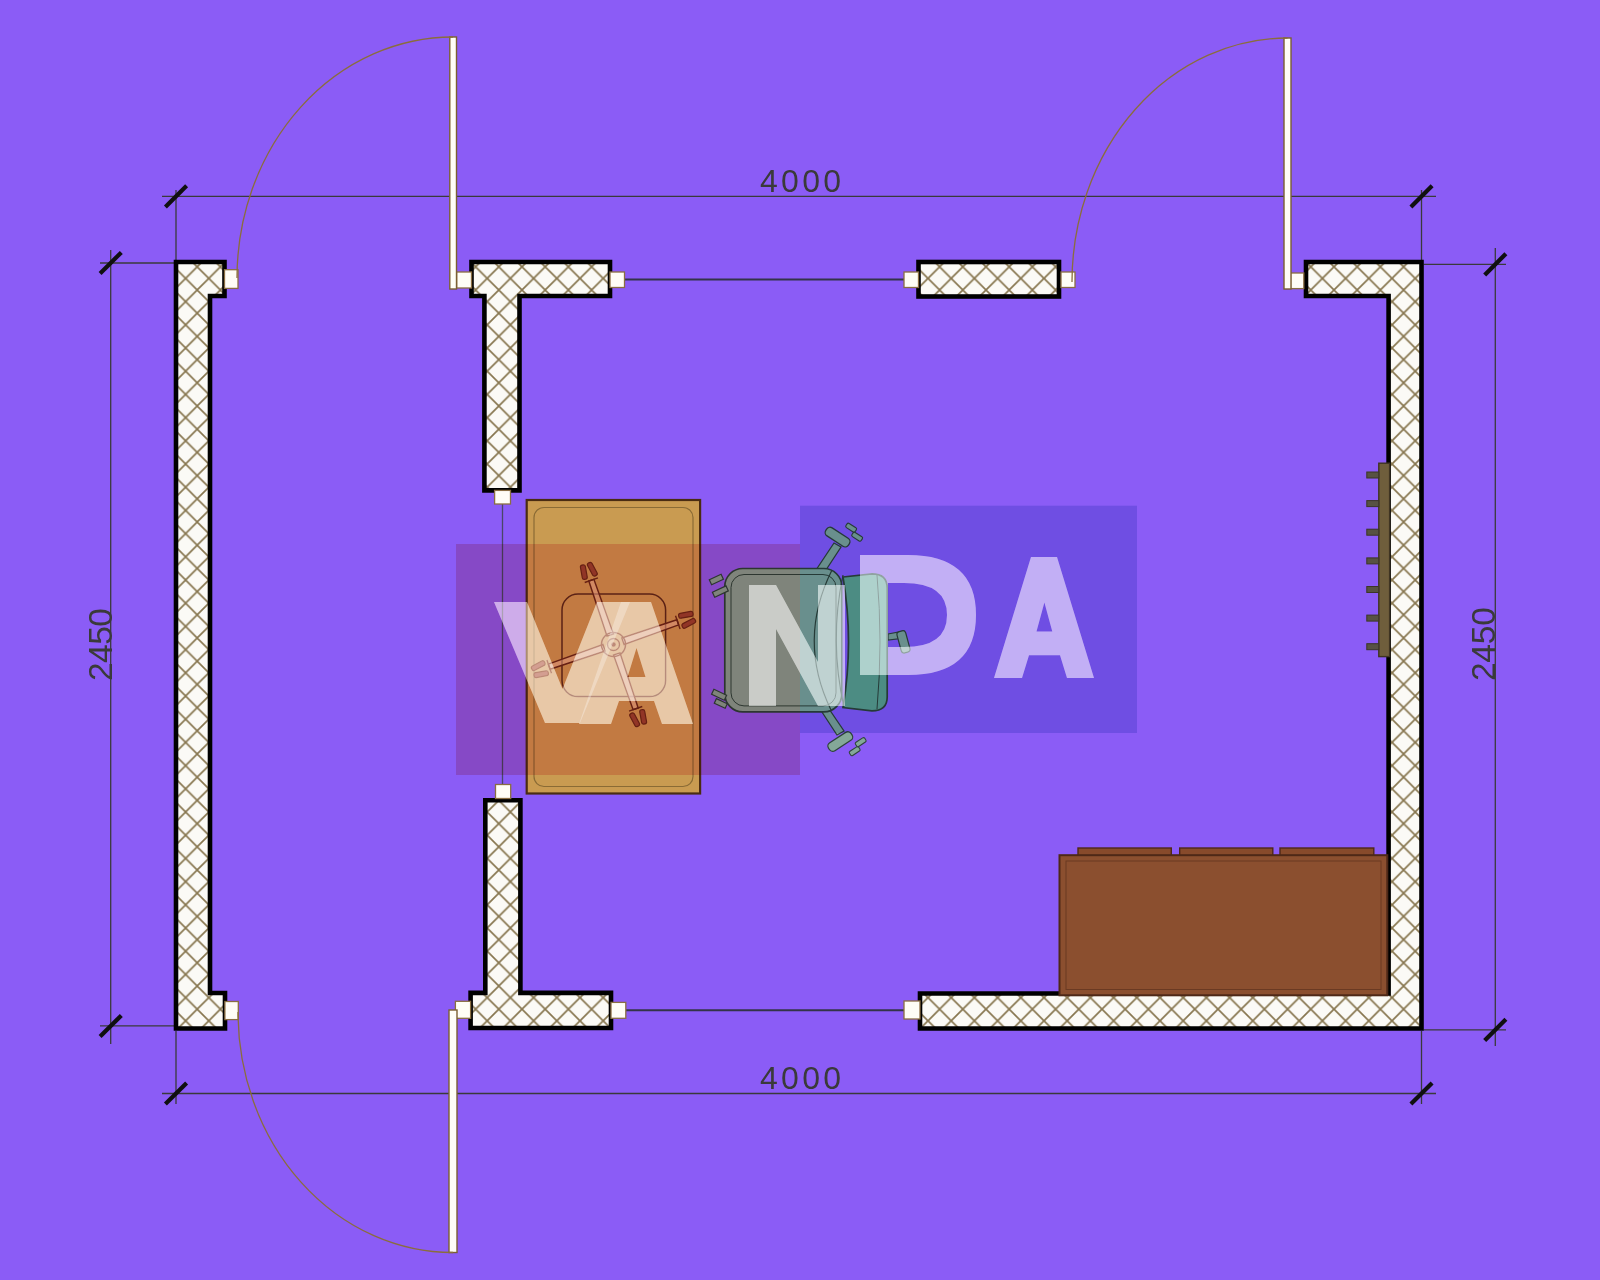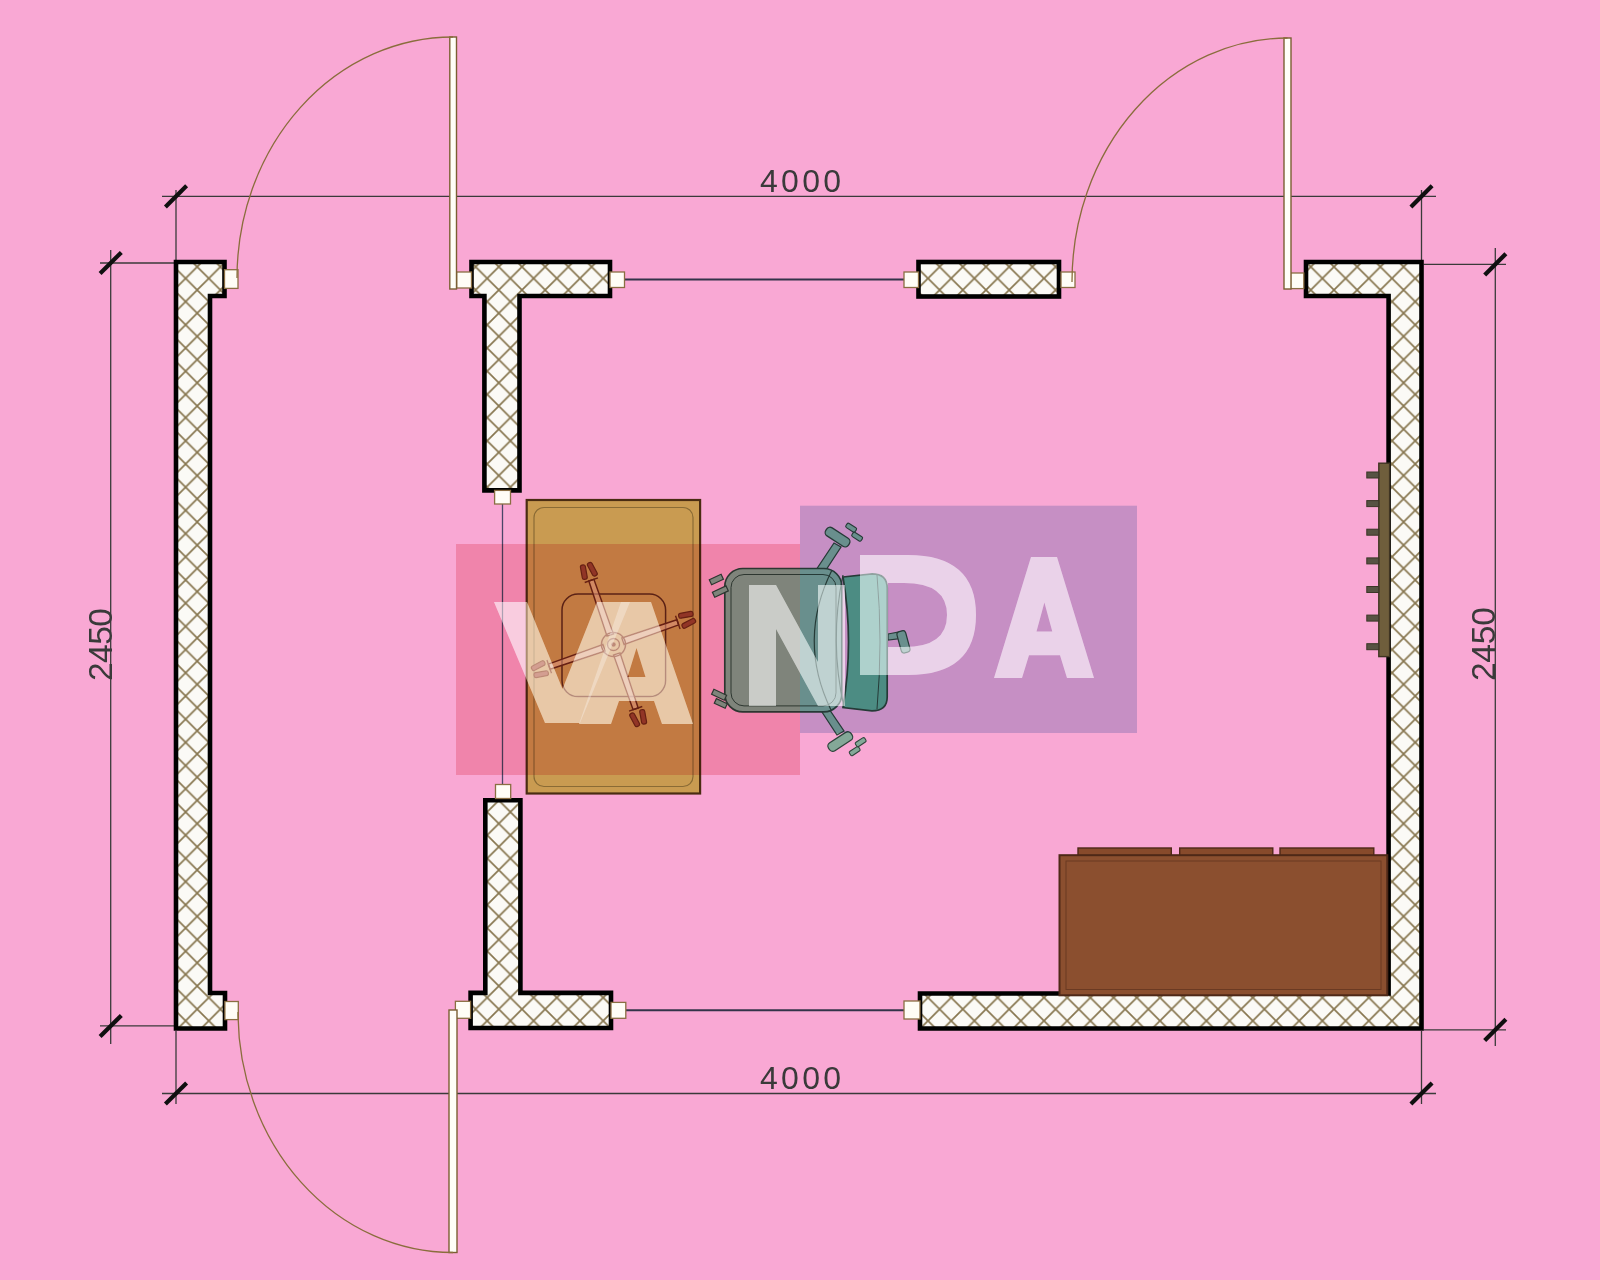--- a/index.html
+++ b/index.html
@@ -1,16 +1,16 @@
 <!DOCTYPE html>
 <html><head>
 <meta charset="utf-8">
 <style>
   html,body{margin:0;padding:0;background:#ffffff;}
-  #page{position:relative;width:1600px;height:1280px;background:#f9a8d4;overflow:hidden;
+  #page{position:relative;width:1600px;height:1280px;background:#8b5cf6;overflow:hidden;
         font-family:"Liberation Sans", sans-serif;}
   svg{position:absolute;left:0;top:0;}
   text{font-family:"Liberation Sans", sans-serif;}
 </style>
 </head>
 <body>
 <div id="page">
 <svg width="1600" height="1280" viewBox="0 0 1600 1280">
 <defs>
   <pattern id="hatch" patternUnits="userSpaceOnUse" width="23.2" height="23.2">

